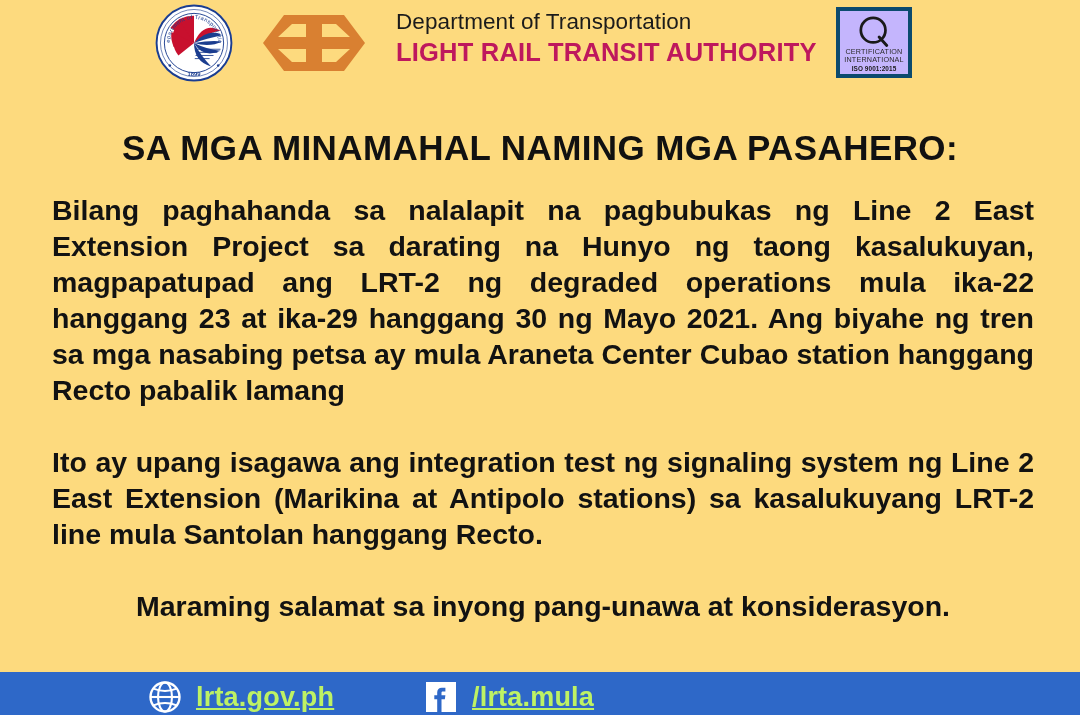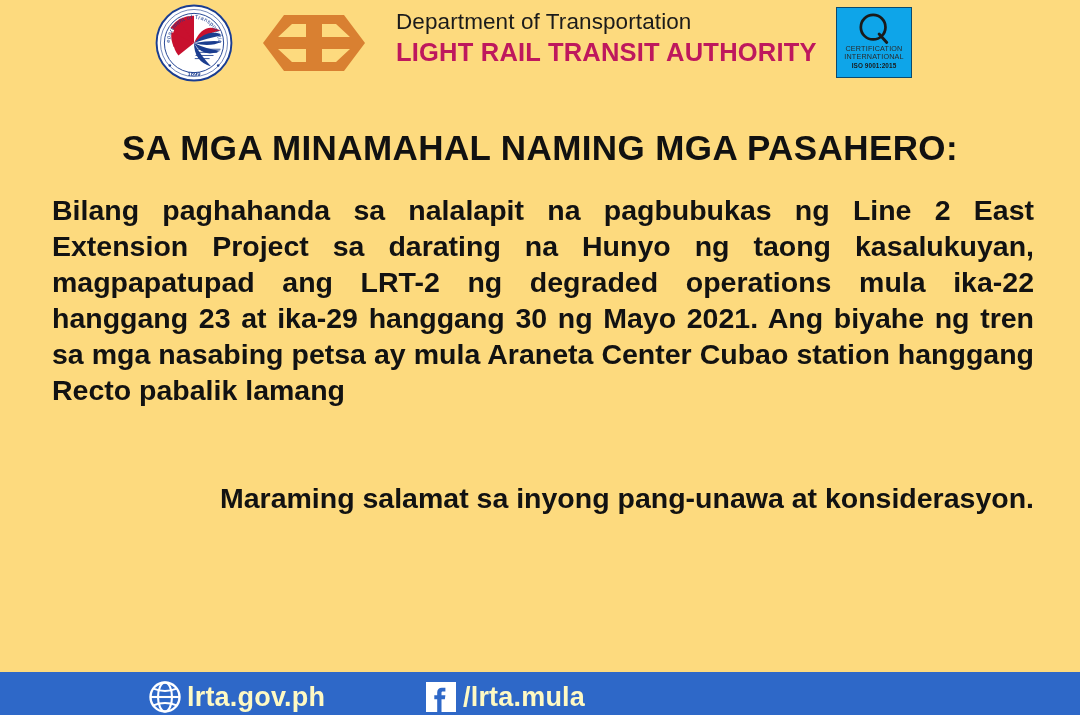--- a/index.html
+++ b/index.html
@@ -62,22 +62,22 @@
     line-height: 32px;
     white-space: nowrap;
   }
 
   .cert-box {
     position: absolute;
     left: 836px;
     top: 7px;
     width: 76px;
     height: 71px;
-    background: #0ea5e9;
-    border: 1px solid #0c4a6e;
+    background: #c4b5fd;
+    border: 4px solid #0c4a6e;
     box-sizing: border-box;
     display: flex;
     flex-direction: column;
     align-items: center;
     justify-content: flex-start;
     padding-top: 3px;
   }
   .cert-mark {
     width: 34px;
     height: 34px;
@@ -123,21 +123,21 @@
   .para {
     font-size: 28.5px;
     font-weight: bold;
     color: #121212;
     line-height: 36px;
     text-align: justify;
     letter-spacing: 0px;
     margin: 0;
   }
   .para.last-free {
-    text-align: right;
+    text-align: center;
   }
   .para-gap {
     height: 36px;
   }
 
   
   .footer {
     position: absolute;
     left: 0;
     bottom: 0;
@@ -167,24 +167,25 @@
 
   .ficon {
     width: 34px;
     height: 34px;
     flex: 0 0 auto;
     display: block;
   }
   .flabel {
     font-size: 27px;
     font-weight: bold;
-    color: #fef9c3;
-    margin-left: 5px;
+    color: #bef264;
+    margin-left: 14px;
     white-space: nowrap;
     letter-spacing: 0.2px;
+    text-decoration: underline;
   }
 </style>
 </head>
 <body>
 
 <div class="header">
 
   <svg class="dotr-seal" viewBox="0 0 100 100">
     <circle cx="50" cy="50" r="49" fill="#ffffff"></circle>
     <circle cx="50" cy="50" r="48" fill="none" stroke="#1b3d8f" stroke-width="2.5"></circle>
@@ -239,20 +240,21 @@
     <div class="cert-l2">INTERNATIONAL</div>
     <div class="cert-l3">ISO 9001:2015</div>
   </div>
 </div>
 
 <div class="headline">SA MGA MINAMAHAL NAMING MGA PASAHERO:</div>
 
 <div class="body-wrap">
   <p class="para">Bilang paghahanda sa nalalapit na pagbubukas ng Line 2 East Extension Project sa darating na Hunyo ng taong kasalukuyan, magpapatupad ang LRT-2 ng degraded operations mula ika-22 hanggang 23 at ika-29 hanggang 30 ng Mayo 2021. Ang biyahe ng tren sa mga nasabing petsa ay mula Araneta Center Cubao station hanggang Recto pabalik lamang</p>
   <div class="para-gap"></div>
+  <p class="para">Ito ay upang isagawa ang integration test ng signaling system ng Line 2 East Extension (Marikina at Antipolo stations) sa kasalukuyang LRT-2 line mula Santolan hanggang Recto.</p>
   <div class="para-gap"></div>
   <p class="para last-free">Maraming salamat sa inyong pang-unawa at konsiderasyon.</p>
 </div>
 
 <div class="footer">
   <div class="footer-row">
 
     <div class="fitem fitem-globe">
       <svg class="ficon" viewBox="0 0 34 34">
         <circle cx="17" cy="17" r="14.5" fill="none" stroke="#ffffff" stroke-width="2.4"></circle>

